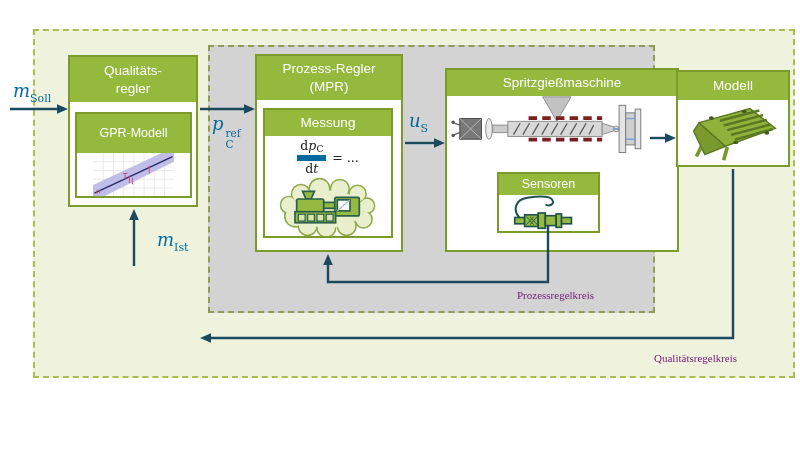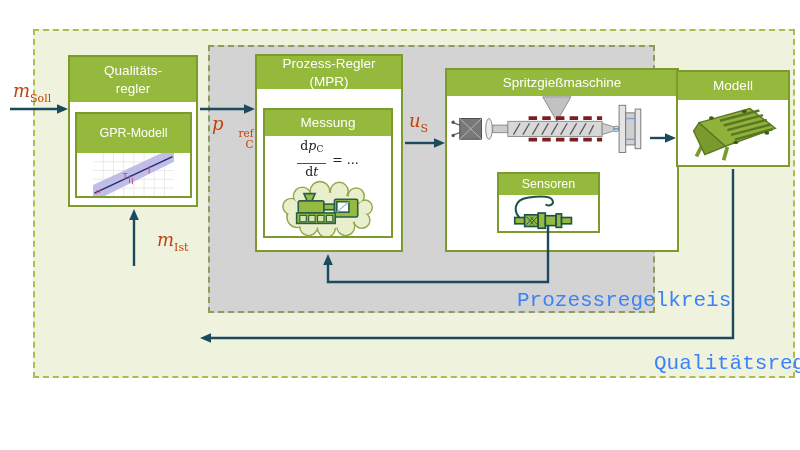--- a/index.html
+++ b/index.html
@@ -21,35 +21,35 @@
   .bh{background:#94b93d;color:#fff;display:flex;align-items:center;justify-content:center;
       text-align:center;white-space:pre-line;font-size:13.5px;line-height:1.3;flex:0 0 auto;}
   .body{flex:1;display:flex;align-items:center;justify-content:center;position:relative;
         flex-direction:column;overflow:hidden;}
 
   
   .connectors{position:absolute;left:0;top:0;z-index:5;pointer-events:none;}
 
   
   .sig{position:absolute;z-index:6;font-family:"DejaVu Serif",serif;font-style:italic;
-       font-size:18px;color:#c2410c;line-height:1;}
+       font-size:18px;color:#0369a1;line-height:1;}
   .sig sub,.sig .ss{font-style:normal;font-size:11px;}
   .stack{display:inline-flex;flex-direction:column;line-height:1;vertical-align:-7px;
-         font-style:normal;font-size:10.5px;margin-left:15px;text-align:right;}
+         font-style:normal;font-size:10.5px;margin-left:2px;text-align:left;}
   .stack .ss{font-size:10.5px;}
 
   
-  .loop-label{position:absolute;z-index:6;font-family:Liberation Mono, monospace;
-              font-size:21px;color:#3b82f6;}
+  .loop-label{position:absolute;z-index:6;font-family:Liberation Serif, serif;
+              font-size:11px;color:#701a75;}
 
   
   .equation{display:flex;align-items:center;justify-content:center;gap:6px;
             font-family:"DejaVu Serif",serif;font-size:12.5px;color:#222;margin-top:3px;}
   .frac{display:inline-flex;flex-direction:column;align-items:center;line-height:1.15;}
-  .num{border-bottom:1px solid #0369a1;padding:0 3px 9px;}
+  .num{border-bottom:6px solid #0369a1;padding:0 3px 1px;}
   .den{padding-top:1px;}
   .it{font-style:italic;}
   .rm{font-style:normal;}
   .eqsub{font-size:9px;vertical-align:-2px;}
   .rhs{font-style:normal;}
 </style>
 </head>
 <body>
 
 <div class="canvas">
@@ -89,21 +89,21 @@
             <line x1="41" y1="28" x2="47" y2="28"></line>
           <line x1="50" y1="31" x2="50" y2="41"></line>
             <line x1="54" y1="34" x2="54" y2="43"></line>
           <line x1="77" y1="18" x2="77" y2="28"></line>
         </g>
       </svg>
     </div>
   </div>
 
   <div class="block" style="left:255px;top:54px;width:148px;height:198px">
-    <div class="bh" style="height:33px">Prozess-Regler
+    <div class="bh" style="height:44px">Prozess-Regler
 (MPR)</div>
   </div>
 
   <div class="sub" style="left:263px;top:108px;width:130px;height:130px">
     <div class="bh" style="height:26px">Messung</div>
     <div class="body">
       <div class="equation">
         <span class="frac">
           <span class="num"><span class="rm">d</span><span class="it">p</span><sub class="eqsub">C</sub></span>
           <span class="den"><span class="rm">d</span><span class="it">t</span></span>

